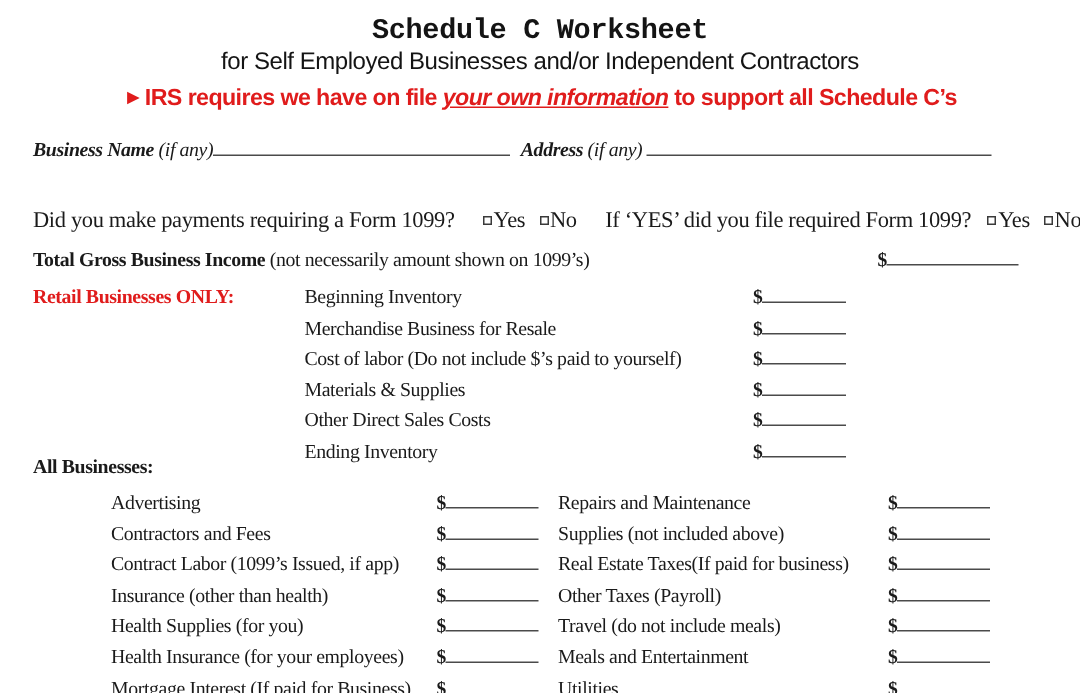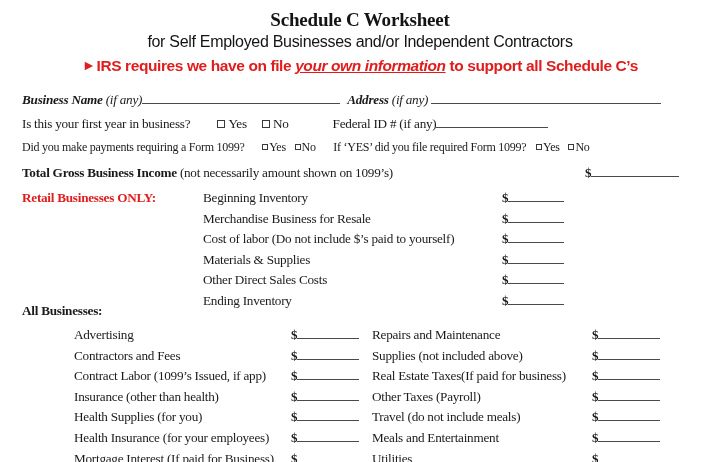--- a/index.html
+++ b/index.html
@@ -22,21 +22,21 @@
     height: 462px;
     background: #fff;
   }
 
   
   .header {
     text-align: center;
     padding-top: 9px;
   }
   .doc-title {
-    font-family: Liberation Serif, serif;
+    font-family: Liberation Mono, monospace;
     font-size: 19px;
     font-weight: bold;
     letter-spacing: -0.2px;
     line-height: 22px;
     color: #141414;
   }
   .doc-subtitle {
     font-family: "Liberation Sans", "DejaVu Sans", sans-serif;
     font-size: 16px;
     font-weight: normal;
@@ -149,30 +149,22 @@
   </div>
 
   <div class="row" id="business-name-row">
     <span class="b">Business Name</span>
     <span>(if any)</span><span class="fill" style="width:198px"></span>
     <span class="b" style="margin-left:4px">Address</span>
     <span>(if any)</span>
     <span class="fill" style="width:230px"></span>
   </div>
 
-  <div class="row" id="first-year-row">
-    <span>Is this your first year in business?</span>
-    <span style="display:inline-block;width:21px"></span>
-    <span class="chk"><span class="box"></span><span>Yes</span></span>
-    <span class="chk"><span class="box"></span><span>No</span></span>
-    <span style="display:inline-block;width:26px"></span>
-    <span>Federal ID # (if any)</span><span class="fill" style="width:112px"></span>
-  </div>
-
-  <div class="row" id="form1099-row" style="font-size:12px;">
+
+  <div class="row" id="form1099-row" style="font-size:15px;">
     <span>Did you make payments requiring a Form 1099?</span>
     <span style="display:inline-block;width:12px"></span>
     <span class="chk tight"><span class="box sm"></span><span>Yes</span></span>
     <span class="chk tight"><span class="box sm"></span><span>No</span></span>
     <span style="display:inline-block;width:6px"></span>
     <span>If ‘YES’ did you file required Form 1099?</span>
     <span style="display:inline-block;width:4px"></span>
     <span class="chk tight"><span class="box sm"></span><span>Yes</span></span>
     <span class="chk tight" style="margin-right:0"><span class="box sm"></span><span>No</span></span>
   </div>

